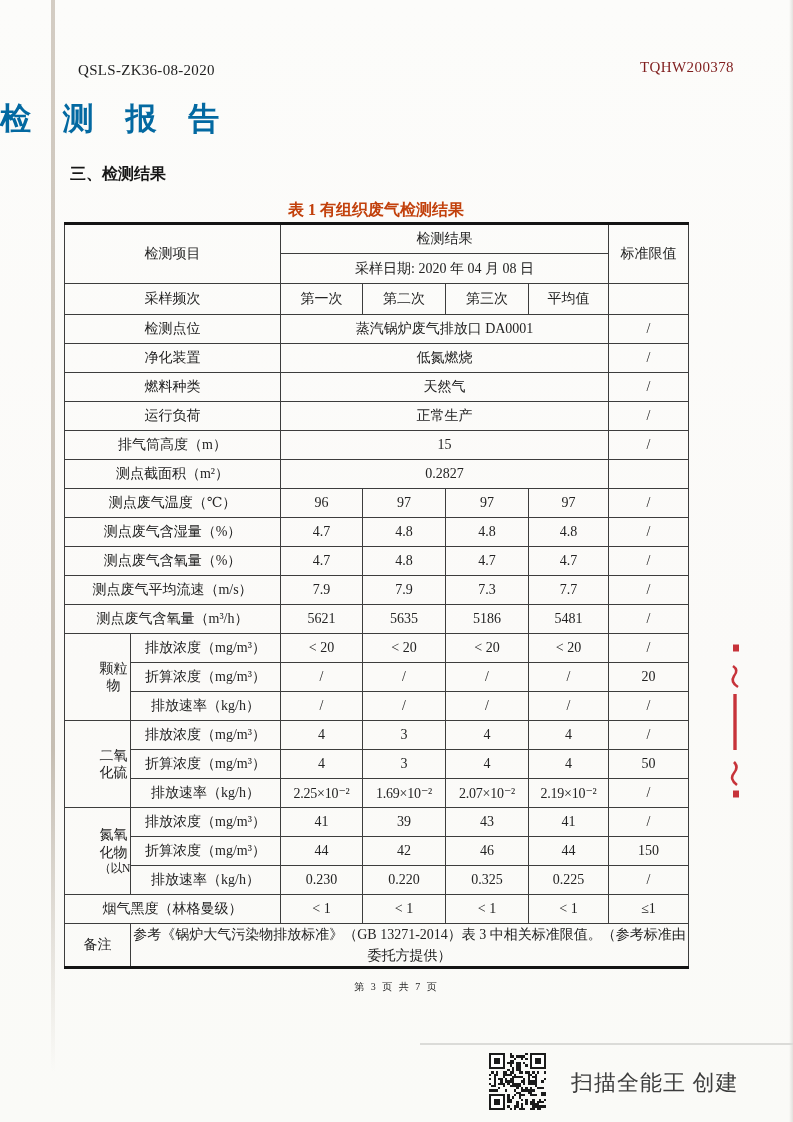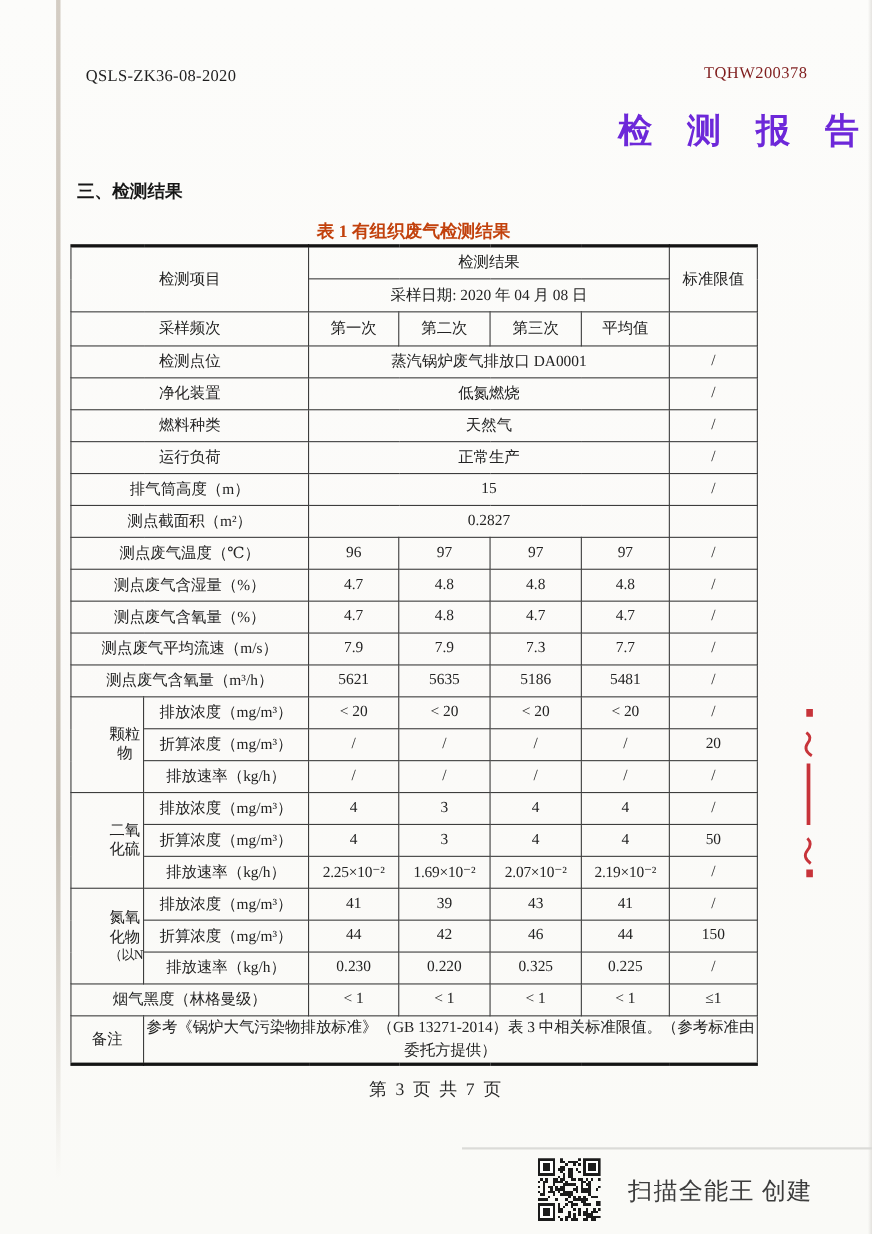--- a/index.html
+++ b/index.html
@@ -20,22 +20,22 @@
     background:linear-gradient(270deg,rgba(170,165,158,.30),rgba(170,165,158,0));
   }
   .fold-line{
     position:absolute;left:420px;top:1043px;width:373px;height:2px;
     background:#dbdbd8;
   }
   
   .doc-code-left{position:absolute;left:78px;top:62px;font-size:15px;letter-spacing:.3px;color:#1e1e1e;}
   .doc-code-right{position:absolute;left:608px;top:59px;font-size:15px;letter-spacing:.4px;color:#7f1d1d;margin-left:32px;}
   .report-title{
-    position:absolute;left:0;top:98px;width:100%;text-align:right;
-    font-size:31px;font-weight:700;letter-spacing:12px;color:#6d28d9;
+    position:absolute;left:0;top:98px;width:100%;text-align:left;
+    font-size:31px;font-weight:700;letter-spacing:12px;color:#0369a1;
   }
   .section-heading{position:absolute;left:70px;top:164px;font-size:16px;font-weight:700;color:#161616;}
   .table-title{
     position:absolute;left:64px;top:200px;width:624px;text-align:center;
     font-size:16px;font-weight:700;color:#c2410c;
   }
   
   .results-table-wrap{position:absolute;left:64px;top:222px;width:624px;}
   table.results{
     border-collapse:collapse;table-layout:fixed;width:624px;
@@ -51,21 +51,21 @@
   tr.h-std{height:29px;} tr.h-remark{height:42px;}
   td.sci{font-size:13px;letter-spacing:-.2px;margin-top:12px;}
   td.group-name div{line-height:1.25;margin-left:32px;}
   td.group-name .sub{font-size:12px;letter-spacing:-.6px;white-space:nowrap;}
   td.remark-text{
     text-align:left;font-size:13.5px;line-height:1.5;padding:3px 9px;
   }
   
   .page-footer{
     position:absolute;left:0;top:980px;width:100%;text-align:center;
-    font-size:16px;letter-spacing:2px;color:#2a2a2a;
+    font-size:10px;letter-spacing:2px;color:#2a2a2a;
   }
   
   .stamp{position:absolute;left:726px;top:644px;opacity:.92;}
   
   .qr{position:absolute;left:489px;top:1053px;width:57px;height:57px;}
   .scanner-credit{
     position:absolute;left:571px;top:1068px;
     font-size:22px;color:#3c3c3c;letter-spacing:1px;
   }
 </style>

